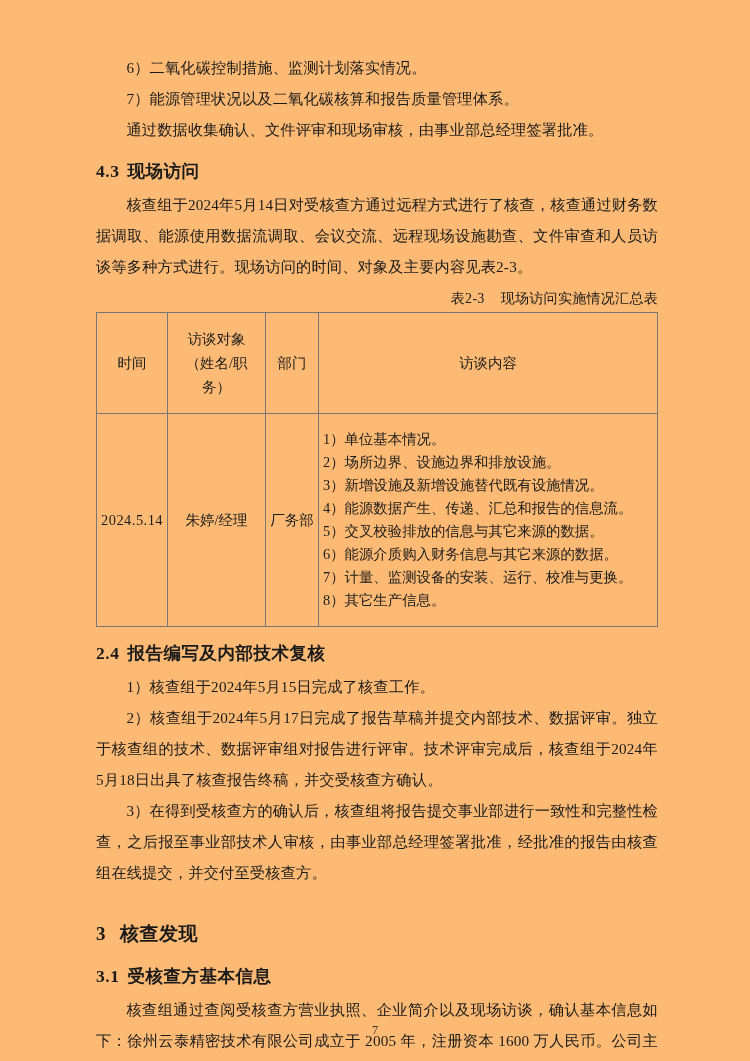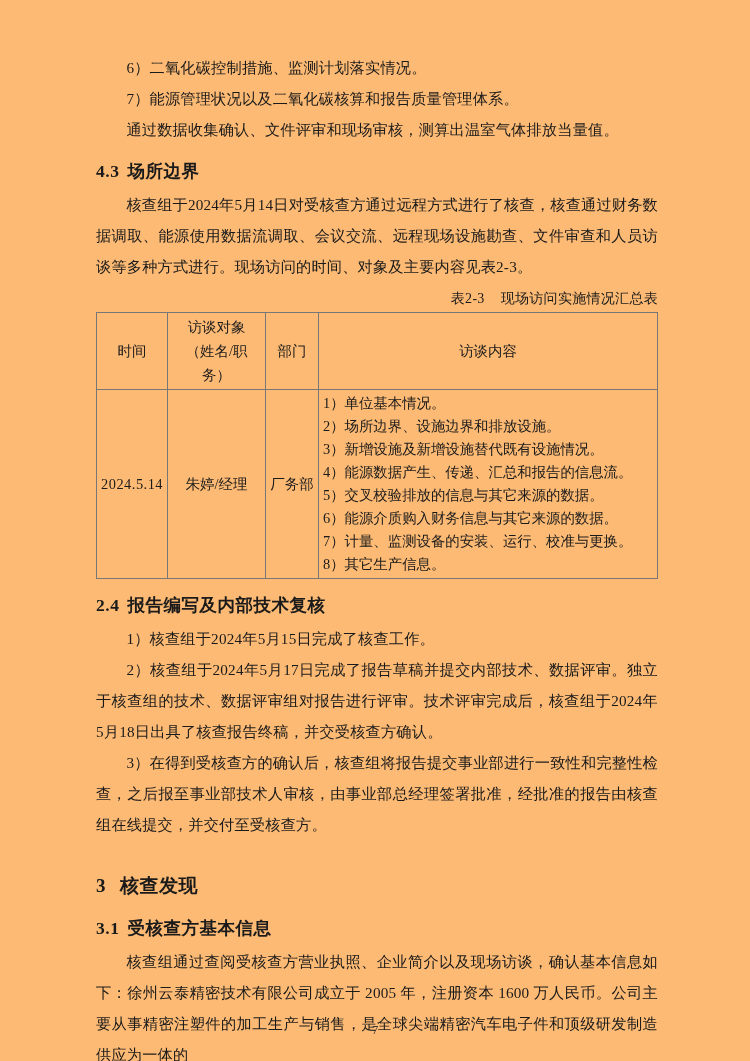--- a/index.html
+++ b/index.html
@@ -87,21 +87,21 @@
     border-collapse: collapse;
     width: 561px;
     table-layout: fixed;
     border-left: 1.6px solid #111;
     border-right: 1.6px solid #111;
     border-top: 1px solid #555;
     border-bottom: 1px solid #555;
   }
   table.vtable td, table.vtable th {
     border: 1px solid #777;
-    padding: 2px 4px;
+    padding: 14px 4px;
     font-weight: normal;
     font-size: 14.4px;
     line-height: 24px;
     vertical-align: middle;
   }
   table.vtable th {
     text-align: center;
     height: 56px;
   }
   td.c-time   { text-align: center; font-size: 14px; letter-spacing: 0.5px; }
@@ -136,24 +136,24 @@
   }
 </style>
 </head>
 <body>
 
 <div class="page">
   <div class="content">
 
     <p class="para numbered">6）二氧化碳控制措施、监测计划落实情况。</p>
     <p class="para numbered">7）能源管理状况以及二氧化碳核算和报告质量管理体系。</p>
-    <p class="para indent2">通过数据收集确认、文件评审和现场审核，测算出温室气体排放当量值。</p>
+    <p class="para indent2">通过数据收集确认、文件评审和现场审核，由事业部总经理签署批准。</p>
 
     <h2 class="sec">
-      <span class="num">4.3</span><span>场所边界</span>
+      <span class="num">4.3</span><span>现场访问</span>
     </h2>
     <p class="para indent2">核查组于2024年5月14日对受核查方通过远程方式进行了核查，核查通过财务数据调取、能源使用数据流调取、会议交流、远程现场设施勘查、文件审查和人员访谈等多种方式进行。现场访问的时间、对象及主要内容见表2-3。</p>
 
     <div class="table-caption">
       <span>表2-3</span><span class="cap-gap"></span><span>现场访问实施情况汇总表</span>
     </div>
 
     <table class="vtable">
       <colgroup>
         <col class="col1">

